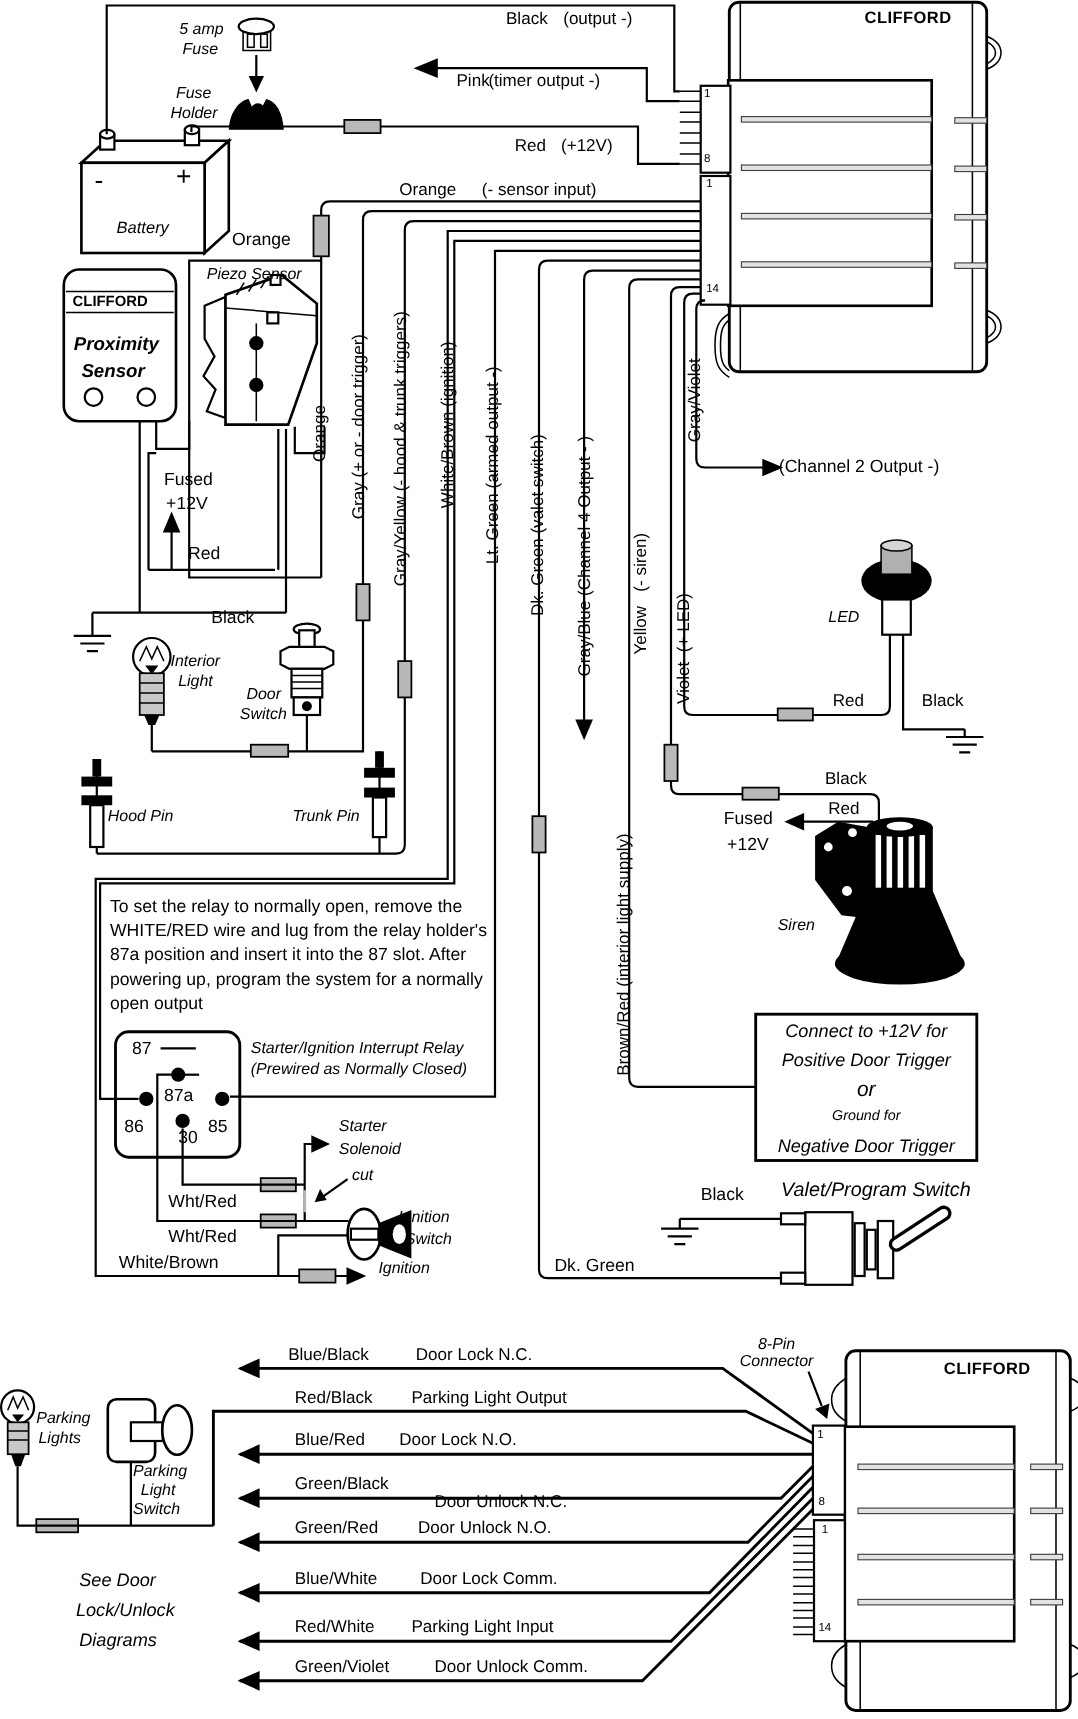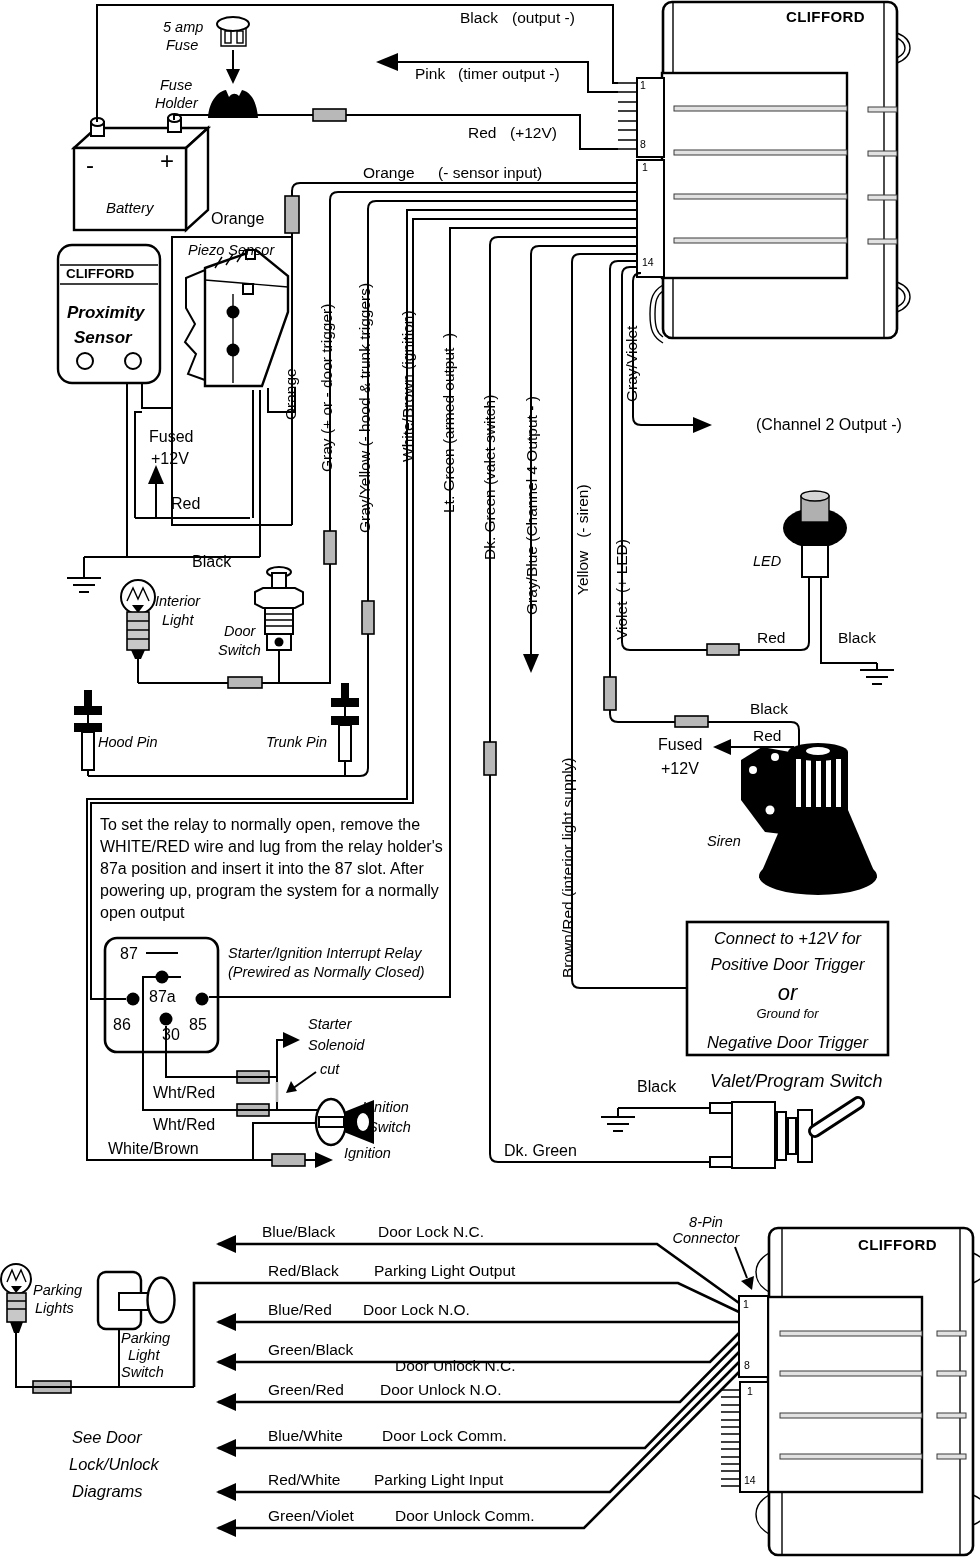--- a/index.html
+++ b/index.html
@@ -316,27 +316,27 @@
 
 <div class="lbl logo" style="left:786px;top:9px">CLIFFORD</div>
 <div class="lbl xs" style="left:640px;top:80px">1</div>
 <div class="lbl xs" style="left:640px;top:139px">8</div>
 <div class="lbl xs" style="left:642px;top:162px">1</div>
 <div class="lbl xs" style="left:642px;top:257px">14</div>
 
 <div class="lbl" style="left:460px;top:9px">Black</div>
 <div class="lbl" style="left:512px;top:9px">(output -)</div>
 <div class="lbl" style="left:415px;top:65px">Pink</div>
-<div class="lbl" style="left:458px;top:65px">(timer output -)</div>
+<div class="lbl" style="left:444px;top:65px">(timer output -)</div>
 <div class="lbl" style="left:468px;top:124px">Red</div>
 <div class="lbl" style="left:510px;top:124px">(+12V)</div>
 <div class="lbl" style="left:363px;top:164px">Orange</div>
 <div class="lbl" style="left:438px;top:164px">(- sensor input)</div>
 <div class="lbl md" style="left:211px;top:210px">Orange</div>
-<div class="lbl md" style="left:756px;top:416px">(Channel 2 Output -)</div>
+<div class="lbl md" style="left:708px;top:416px">(Channel 2 Output -)</div>
 
 <div class="lbl vert" style="left:300px;top:402px">Orange</div>
 <div class="lbl vert" style="left:336px;top:454px">Gray (+ or - door trigger)</div>
 <div class="lbl vert" style="left:374px;top:515px">Gray/Yellow (- hood &amp; trunk triggers)</div>
 <div class="lbl vert" style="left:417px;top:444px">White/Brown (ignition)</div>
 <div class="lbl vert" style="left:458px;top:495px">Lt. Green (armed output -)</div>
 <div class="lbl vert" style="left:499px;top:542px">Dk. Green (valet switch)</div>
 <div class="lbl vert" style="left:541px;top:597px">Gray/Blue (Channel 4 Output - )</div>
 <div class="lbl vert" style="left:592px;top:577px">Yellow   (- siren)</div>
 <div class="lbl vert" style="left:631px;top:622px">Violet  (+ LED)</div>
@@ -392,21 +392,21 @@
 <div class="lbl it sm" style="left:753px;top:554px">LED</div>
 <div class="lbl" style="left:757px;top:629px">Red</div>
 <div class="lbl" style="left:838px;top:629px">Black</div>
 <div class="lbl" style="left:750px;top:700px">Black</div>
 <div class="lbl" style="left:753px;top:727px">Red</div>
 <div class="lbl md" style="left:658px;top:736px">Fused</div>
 <div class="lbl md" style="left:661px;top:760px">+12V</div>
 <div class="lbl it sm" style="left:707px;top:834px">Siren</div>
 <div class="lbl it ctr" style="left:688px;top:929px;width:199px;font-size:16.5px">Connect to +12V for</div>
 <div class="lbl it ctr" style="left:688px;top:955px;width:199px;font-size:16.5px">Positive Door Trigger</div>
-<div class="lbl it ctr" style="left:688px;top:981px;width:199px;font-size:22px">or</div>
+<div class="lbl it ctr" style="left:688px;top:981px;width:199px;font-size:19px">or</div>
 <div class="lbl it ctr" style="left:688px;top:1007px;width:199px;font-size:13px">Ground for</div>
 <div class="lbl it ctr" style="left:688px;top:1033px;width:199px;font-size:16.5px">Negative Door Trigger</div>
 
 <div class="lbl md" style="left:637px;top:1078px">Black</div>
 <div class="lbl it" style="left:710px;top:1072px;font-size:18px">Valet/Program Switch</div>
 <div class="lbl md" style="left:504px;top:1142px">Dk. Green</div>
 
 <div class="lbl it sm ctr" style="left:661px;top:1215px;width:90px">8-Pin</div>
 <div class="lbl it sm ctr" style="left:661px;top:1231px;width:90px">Connector</div>
 <div class="lbl logo" style="left:858px;top:1237px">CLIFFORD</div>

